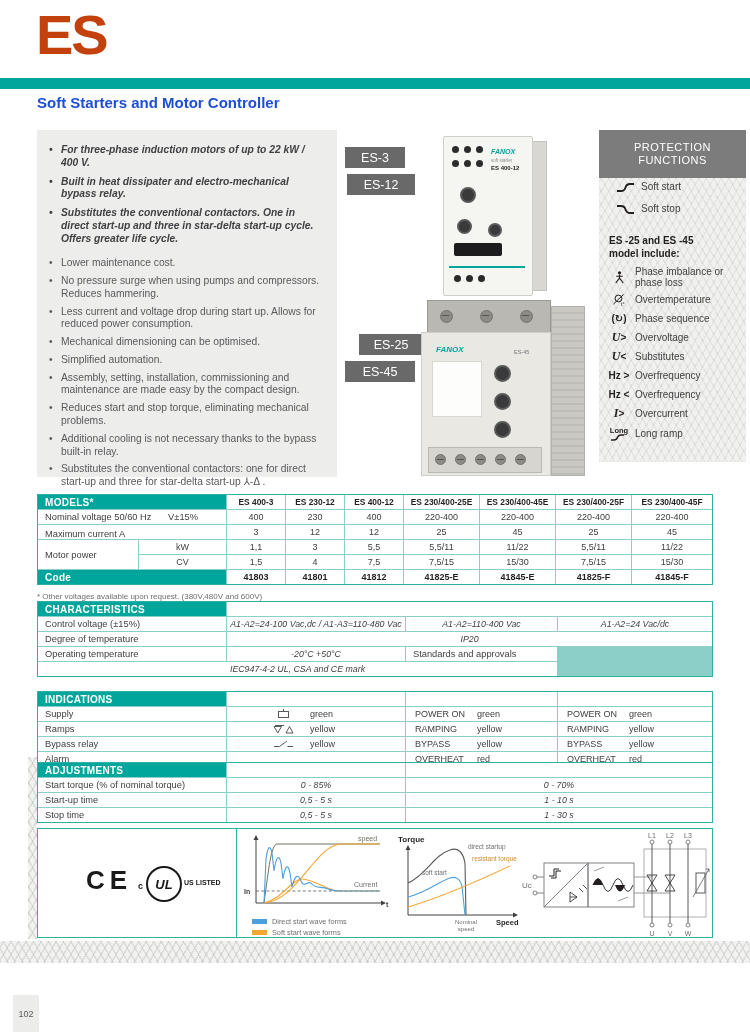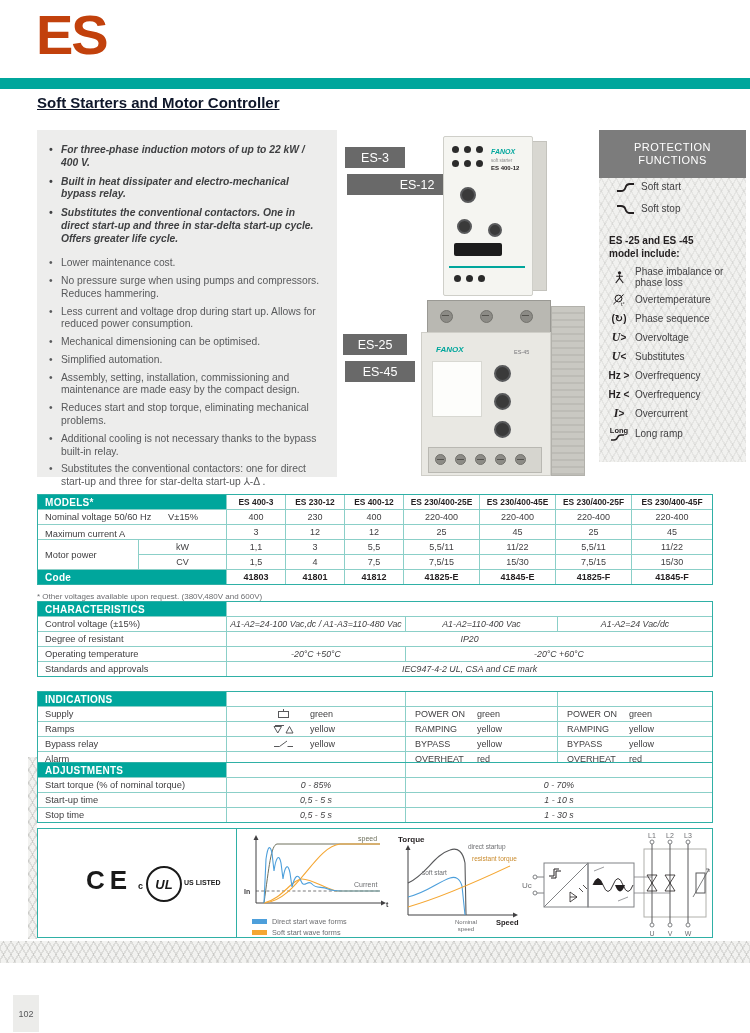--- a/index.html
+++ b/index.html
@@ -2,21 +2,21 @@
 <html><head>
 <meta charset="utf-8">
 <style>
   html,body{margin:0;padding:0;background:#fff;}
   body{font-family:"Liberation Sans","DejaVu Sans",sans-serif;}
   #page{position:relative;width:750px;height:1033px;background:#fff;overflow:hidden;color:#414042;}
 
   
   .es-logo{position:absolute;left:36px;top:2px;font-size:56px;font-weight:bold;color:#c2410c;letter-spacing:-2px;}
   .teal-bar{position:absolute;left:0;top:78px;width:750px;height:11px;background:#00A69C;}
-  .page-title{position:absolute;left:37px;top:94px;font-size:15px;font-weight:bold;color:#0f172a;text-decoration:underline;}
+  .page-title{position:absolute;left:37px;top:94px;font-size:15px;font-weight:bold;color:#1d4ed8;}
 
   
   .features-box{position:absolute;left:37px;top:130px;width:300px;height:347px;background:#EDEDEC;box-sizing:border-box;padding:14px 14px 10px 12px;}
   .feature{display:flex;font-size:10.3px;line-height:1.24;color:#58595b;margin-bottom:5px;}
   .feature.bold{font-weight:bold;font-style:italic;color:#3f4042;margin-bottom:6px;}
   .feature:nth-child(4){margin-top:12px;}
   .bullet{flex:0 0 12px;}
   .ftext{flex:1;}
 
   
@@ -154,24 +154,24 @@
         <div class="feature">
           <div class="bullet">•</div>
           <div class="ftext">Substitutes the conventional contactors: one for direct start-up and three for star-delta start-up ⅄-Δ .</div>
         </div>
       </div>
   </div>
 
   <div class="mod-label" style="left:345px;top:147px;width:60px;">
       <span>ES-3</span>
     </div>
-  <div class="mod-label" style="left:347px;top:174px;width:68px;padding-left:36px;">
+  <div class="mod-label" style="left:347px;top:174px;width:68px;">
       <span>ES-12</span>
     </div>
-  <div class="mod-label" style="left:343px;top:334px;width:64px;">
+  <div class="mod-label" style="left:359px;top:334px;width:64px;">
       <span>ES-25</span>
     </div>
   <div class="mod-label" style="left:345px;top:361px;width:70px;">
       <span>ES-45</span>
     </div>
 
   <div class="dev" style="left:443px;top:136px;width:104px;height:160px;">
     <div class="d1-side"></div>
     <div class="d1-body">
       <div class="dot" style="left:8px;top:9px;"></div>
@@ -369,25 +369,24 @@
       <div class="val vbold">41845-F</div>
     </div>
   <div class="footnote">* Other voltages available upon request. (380V,480V and 600V)</div>
   <div id="char-grid" class="grid">
       <div class="tcell">CHARACTERISTICS</div>
       <div style="grid-column: span 3;"></div>
       <div class="lbl">Control voltage (±15%)</div>
       <div class="cellc">A1-A2=24-100 Vac,dc / A1-A3=110-480 Vac</div>
       <div class="cellc">A1-A2=110-400 Vac</div>
       <div class="cellc">A1-A2=24 Vac/dc</div>
-      <div class="lbl">Degree of resistant</div>
+      <div class="lbl">Degree of temperature</div>
       <div class="cellc" style="grid-column: span 3;">IP20</div>
       <div class="lbl">Operating temperature</div>
       <div class="cellc">-20°C  +50°C</div>
-      <div class="cellc" style="grid-column: span 2;">-20°C  +60°C</div>
       <div class="lbl">Standards and approvals</div>
       <div class="cellc" style="grid-column: span 3;">IEC947-4-2    UL, CSA and CE mark</div>
     </div>
   <div id="ind-grid" class="grid">
       <div class="tcell">INDICATIONS</div>
       <div></div>
       <div></div>
       <div></div>
       <div class="lbl">Supply</div>
       <div class="indA">

